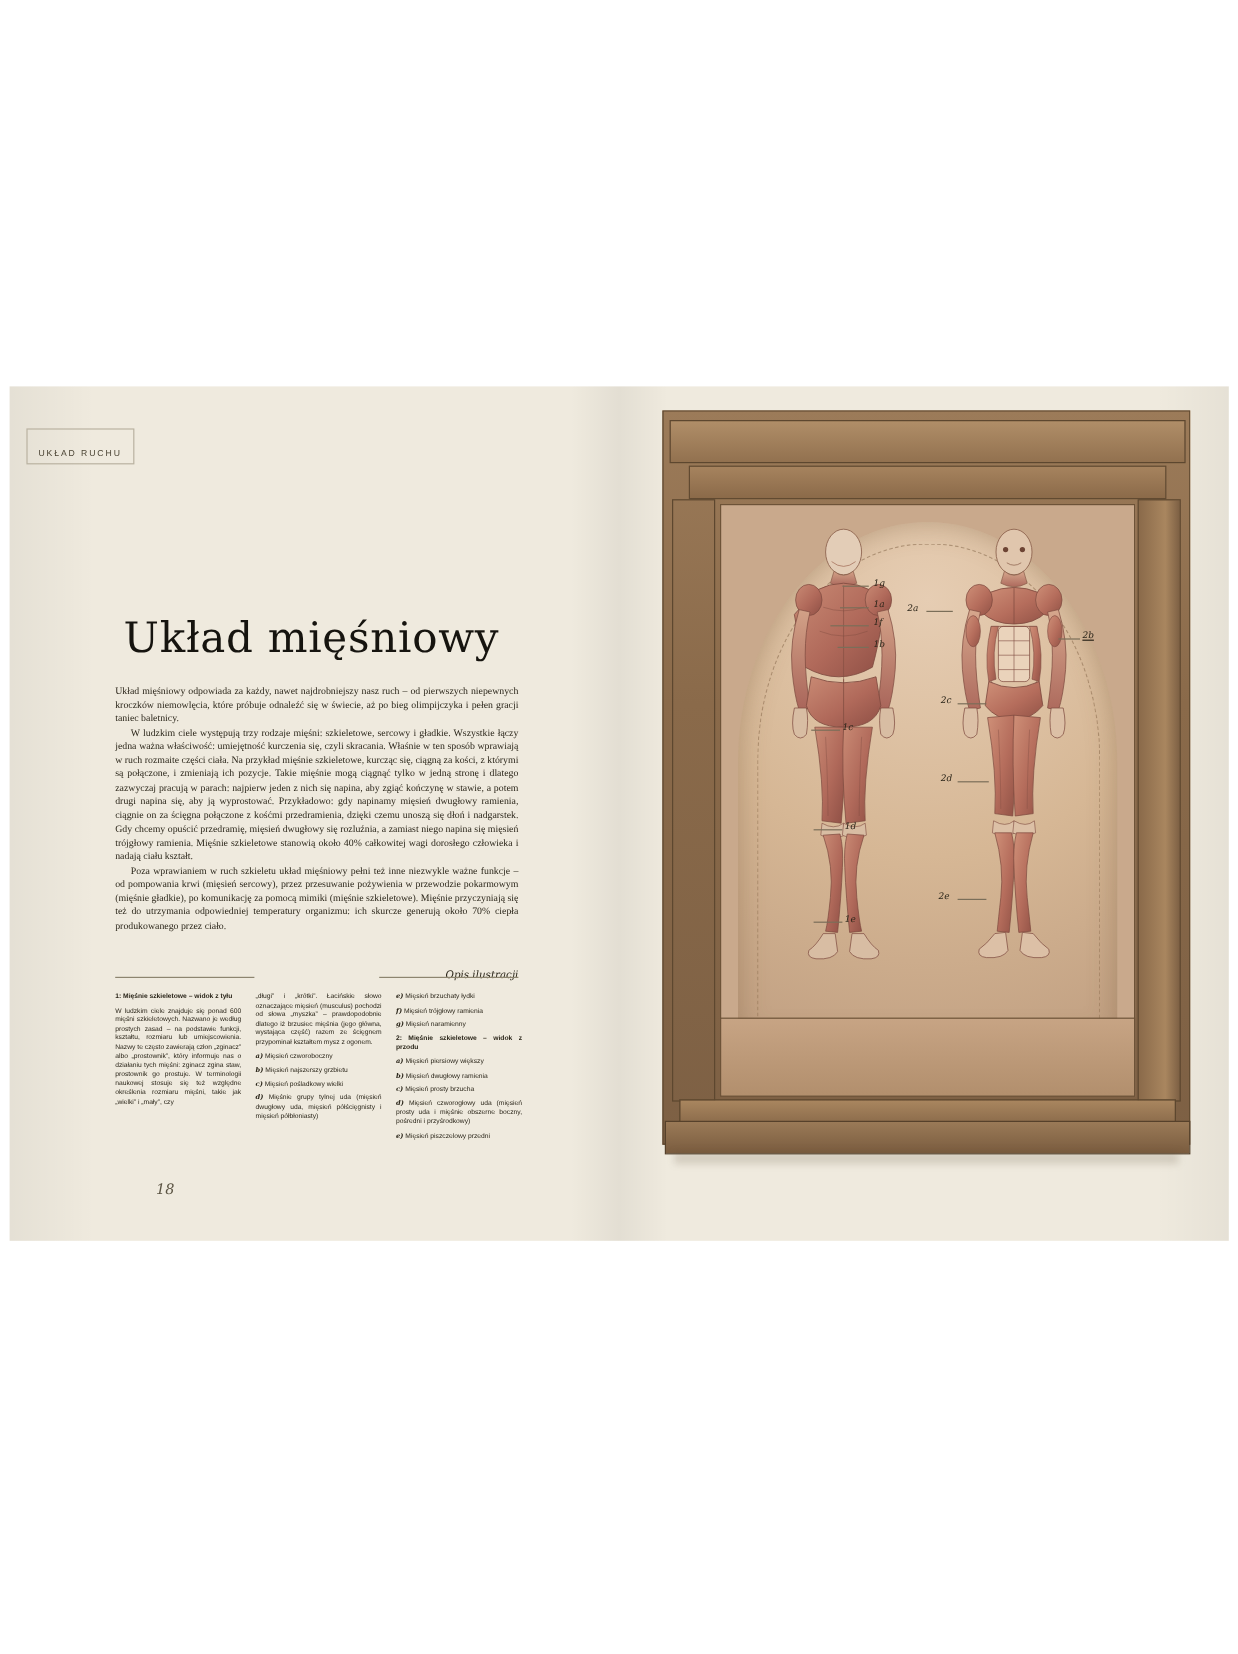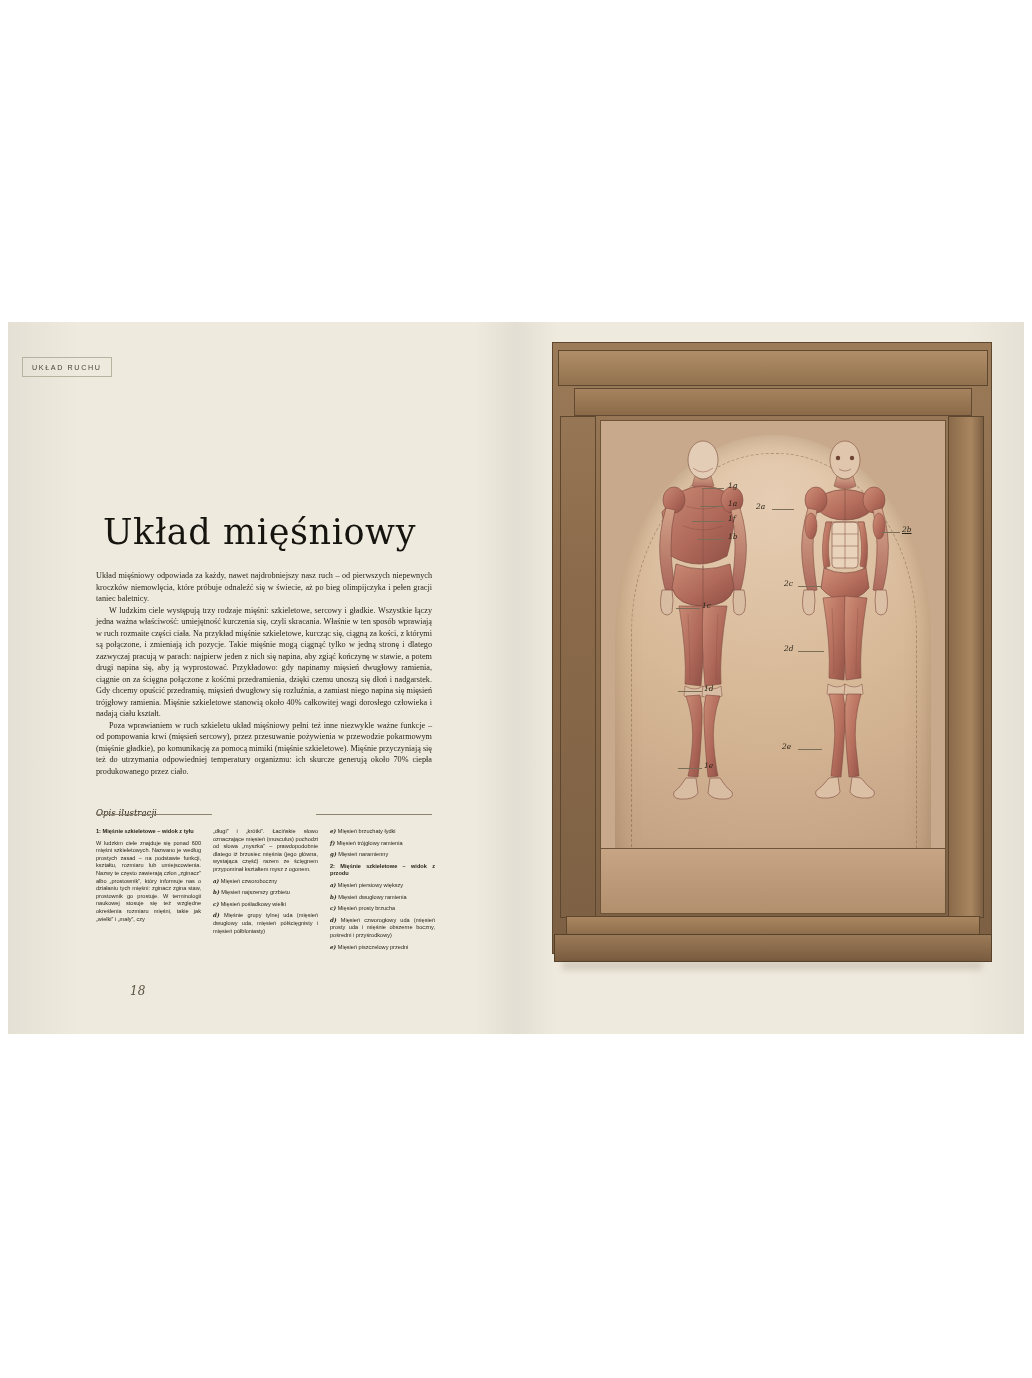--- a/index.html
+++ b/index.html
@@ -38,21 +38,21 @@
     background:
       linear-gradient(90deg, rgba(0,0,0,0.045) 0%, rgba(0,0,0,0.0) 7%, rgba(0,0,0,0) 46%, rgba(0,0,0,0.05) 50%, rgba(0,0,0,0) 54%, rgba(0,0,0,0) 94%, rgba(0,0,0,0.04) 100%);
     pointer-events: none;
   }
   
   .running-head {
     position: absolute;
     left: 14px;
     top: 35px;
     border: 1px solid #b9b2a1;
-    padding: 5px 9px 4px 9px;
+    padding: 15px 9px 4px 9px;
     font-size: 7.2px;
     letter-spacing: 1.6px;
     color: #4b4434;
     text-transform: uppercase;
     background: transparent;
   }
   
   .left-page {
     position: absolute;
     left: 0; top: 0;
@@ -88,21 +88,21 @@
   }
   .body-col p + p {
     text-indent: 13px;
   }
   
   .caption-head {
     position: absolute;
     left: 88px;
     top: 486px;
     width: 336px;
-    text-align: left;
+    text-align: right;
     font-family: "DejaVu Serif", serif;
     font-style: italic;
     font-size: 8.6px;
     color: #2a2519;
   }
   .caption-head .rule-l, .caption-head .rule-r {
     position: absolute;
     top: 6px;
     height: 1px;
     background: #8d8570;

